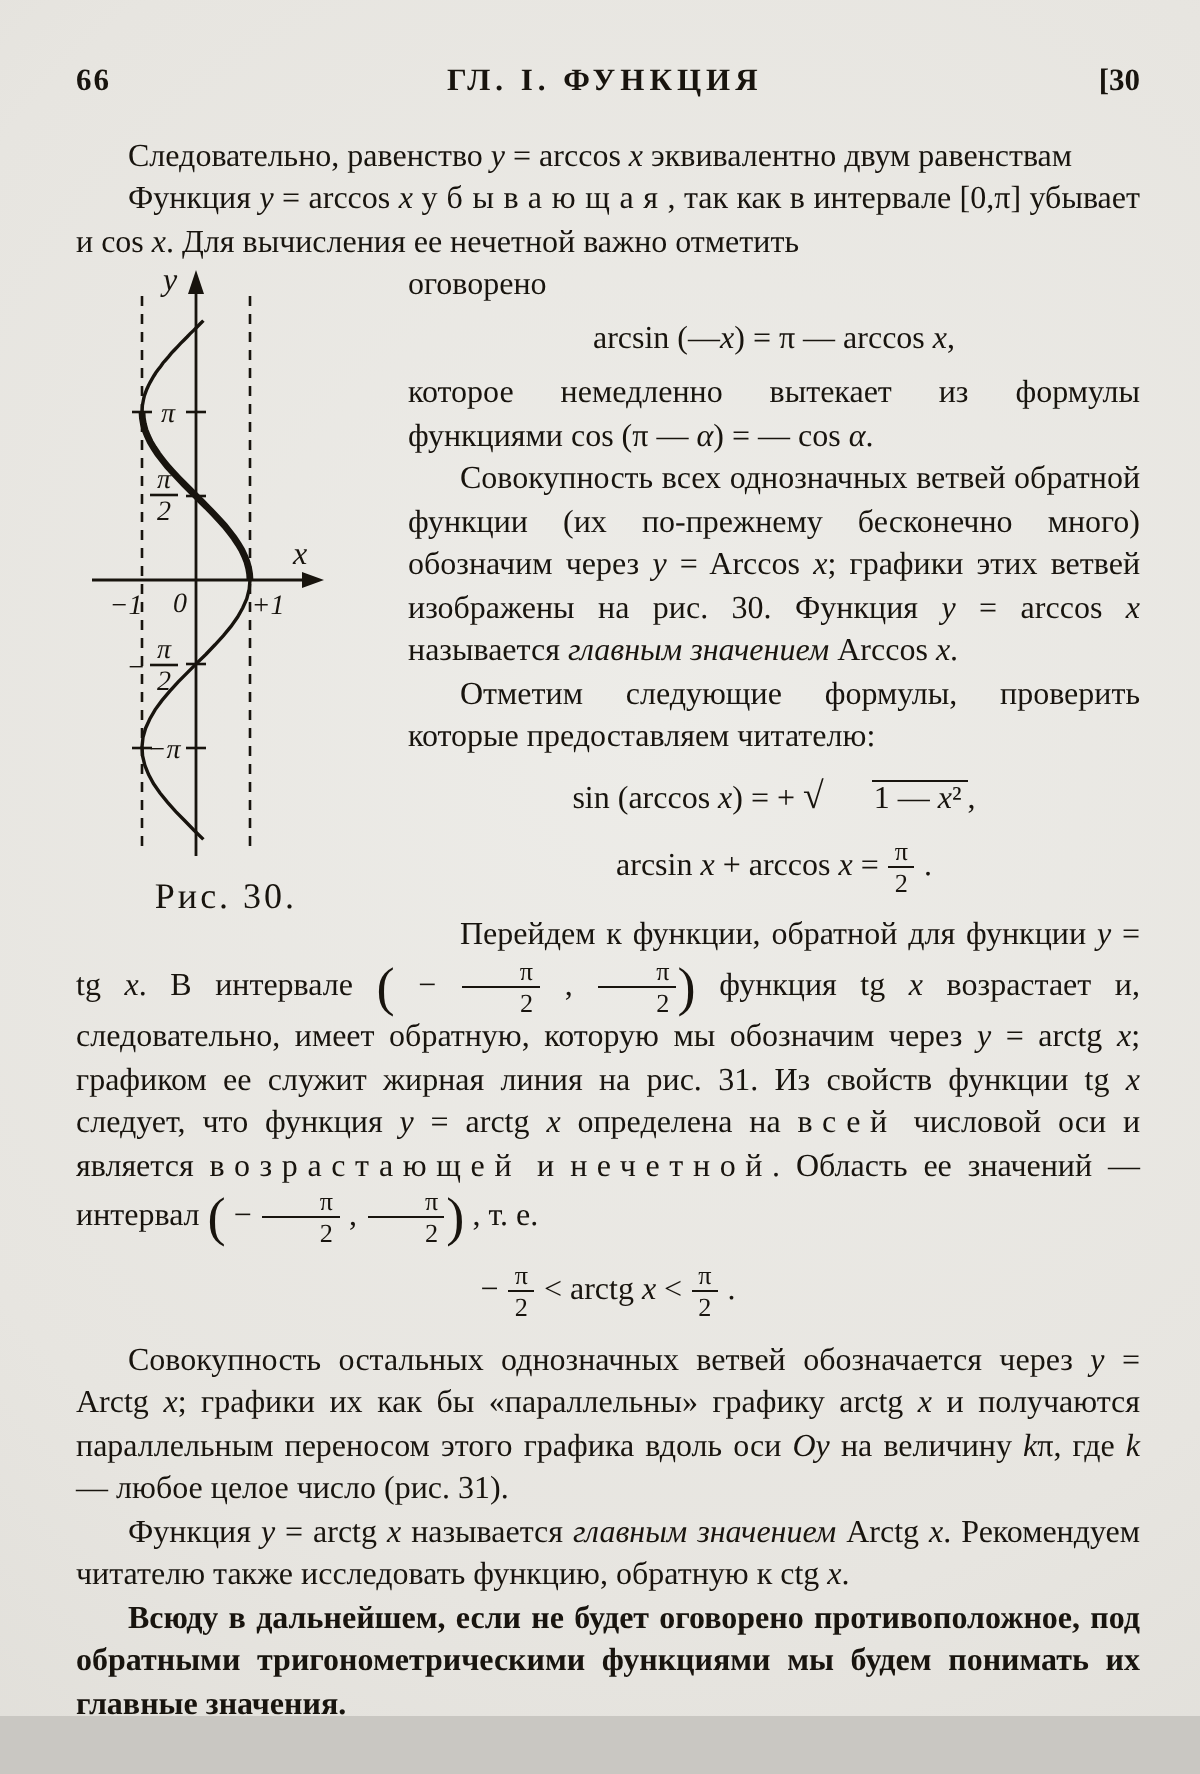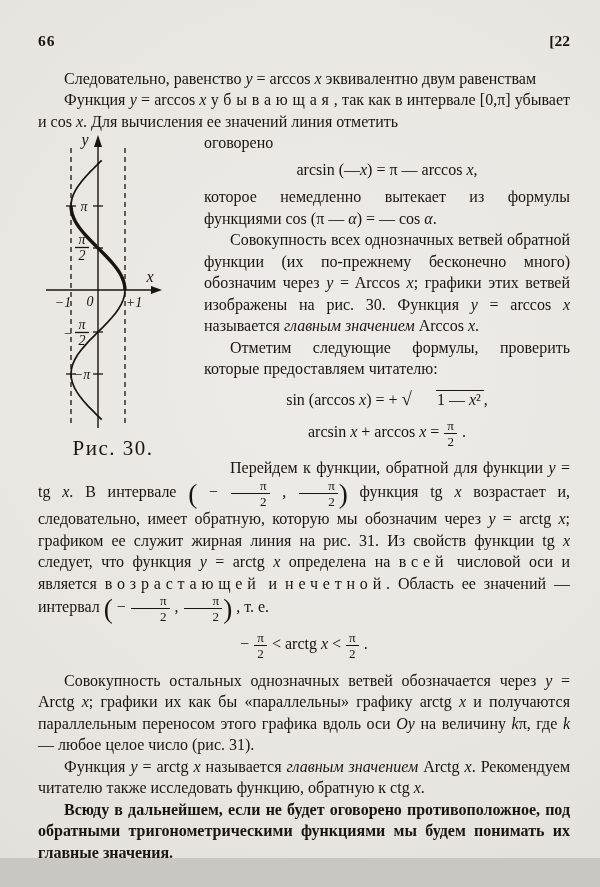--- a/index.html
+++ b/index.html
@@ -36,36 +36,37 @@
   .figsvg{display:block;}
   .figsvg .ax{stroke:#18140e;stroke-width:1.4;fill:none;}
   .figsvg .dash{stroke:#18140e;stroke-width:1.3;stroke-dasharray:5 4;fill:none;}
   .figsvg .tick{stroke:#18140e;stroke-width:1.3;}
   .figsvg .thin{stroke:#18140e;stroke-width:1.7;fill:none;}
   .figsvg .thick{stroke:#18140e;stroke-width:3.4;fill:none;}
   .figsvg .fill{fill:#18140e;stroke:none;}
   .figsvg text{fill:#18140e;font-family:"Liberation Serif","DejaVu Serif",serif;}
   .figsvg .vlab{font-style:italic;font-size:16px;}
   .figsvg .num{font-size:14px;font-style:italic;}
-  .figcap{text-align:center;font-size:21px;margin-top:6px;letter-spacing:1.5px;}
+  .figcap{text-align:center;font-size:18px;margin-top:6px;letter-spacing:1.5px;}
 </style>
 </head>
 <body>
 
 <div class="page">
 
   <div class="running">
     <span class="pageno">66</span>
-    <span class="secref">[22</span>
+    <span class="chapter">ГЛ. I. ФУНКЦИЯ</span>
+    <span class="secref">[30</span>
   </div>
 
   <p class="ind"><span>Следовательно, равенство </span><span class="i">y</span><span> = arccos </span><span class="i">x</span><span> эквивалентно двум равенствам</span></p>
 
 
-  <p class="ind"><span>Функция </span><span class="i">y</span><span> = arccos </span><span class="i">x</span><span> </span><span class="sp">убывающая</span><span>, так как в интервале [0,π] убывает и cos </span><span class="i">x</span><span>. Для вычисления ее значений линия отметить</span></p>
+  <p class="ind"><span>Функция </span><span class="i">y</span><span> = arccos </span><span class="i">x</span><span> </span><span class="sp">убывающая</span><span>, так как в интервале [0,π] убывает и cos </span><span class="i">x</span><span>. Для вычисления ее нечетной важно отметить</span></p>
 
   <div class="fig">
     <svg class="figsvg" width="150" height="300" viewBox="0 0 150 300">
       <line class="dash" x1="33" y1="16" x2="33" y2="292"></line>
       <line class="dash" x1="87" y1="16" x2="87" y2="292"></line>
       <line class="ax" x1="60" y1="7" x2="60" y2="296"></line>
       <polygon class="fill" points="56,15 60,3 64,15"></polygon>
       <line class="ax" x1="8" y1="158" x2="121" y2="158"></line>
       <polygon class="fill" points="113,154 124,158 113,162"></polygon>
       <line class="tick" x1="55" y1="74" x2="65" y2="74"></line>

